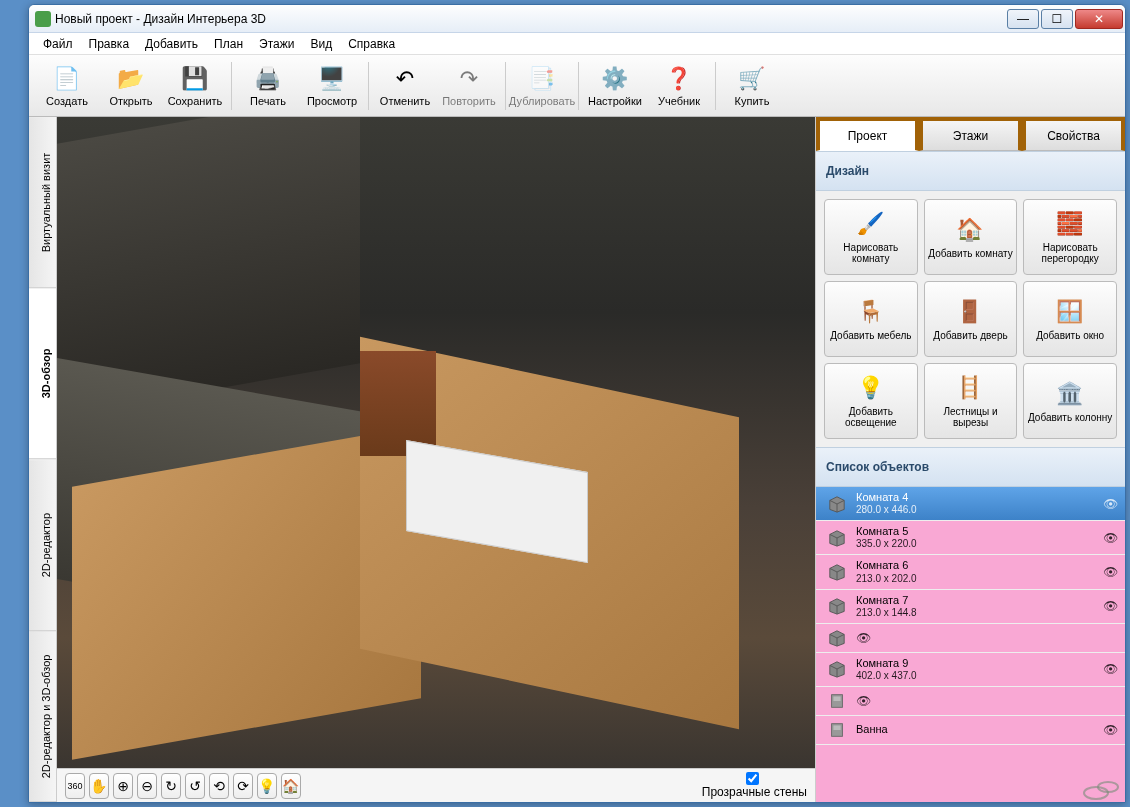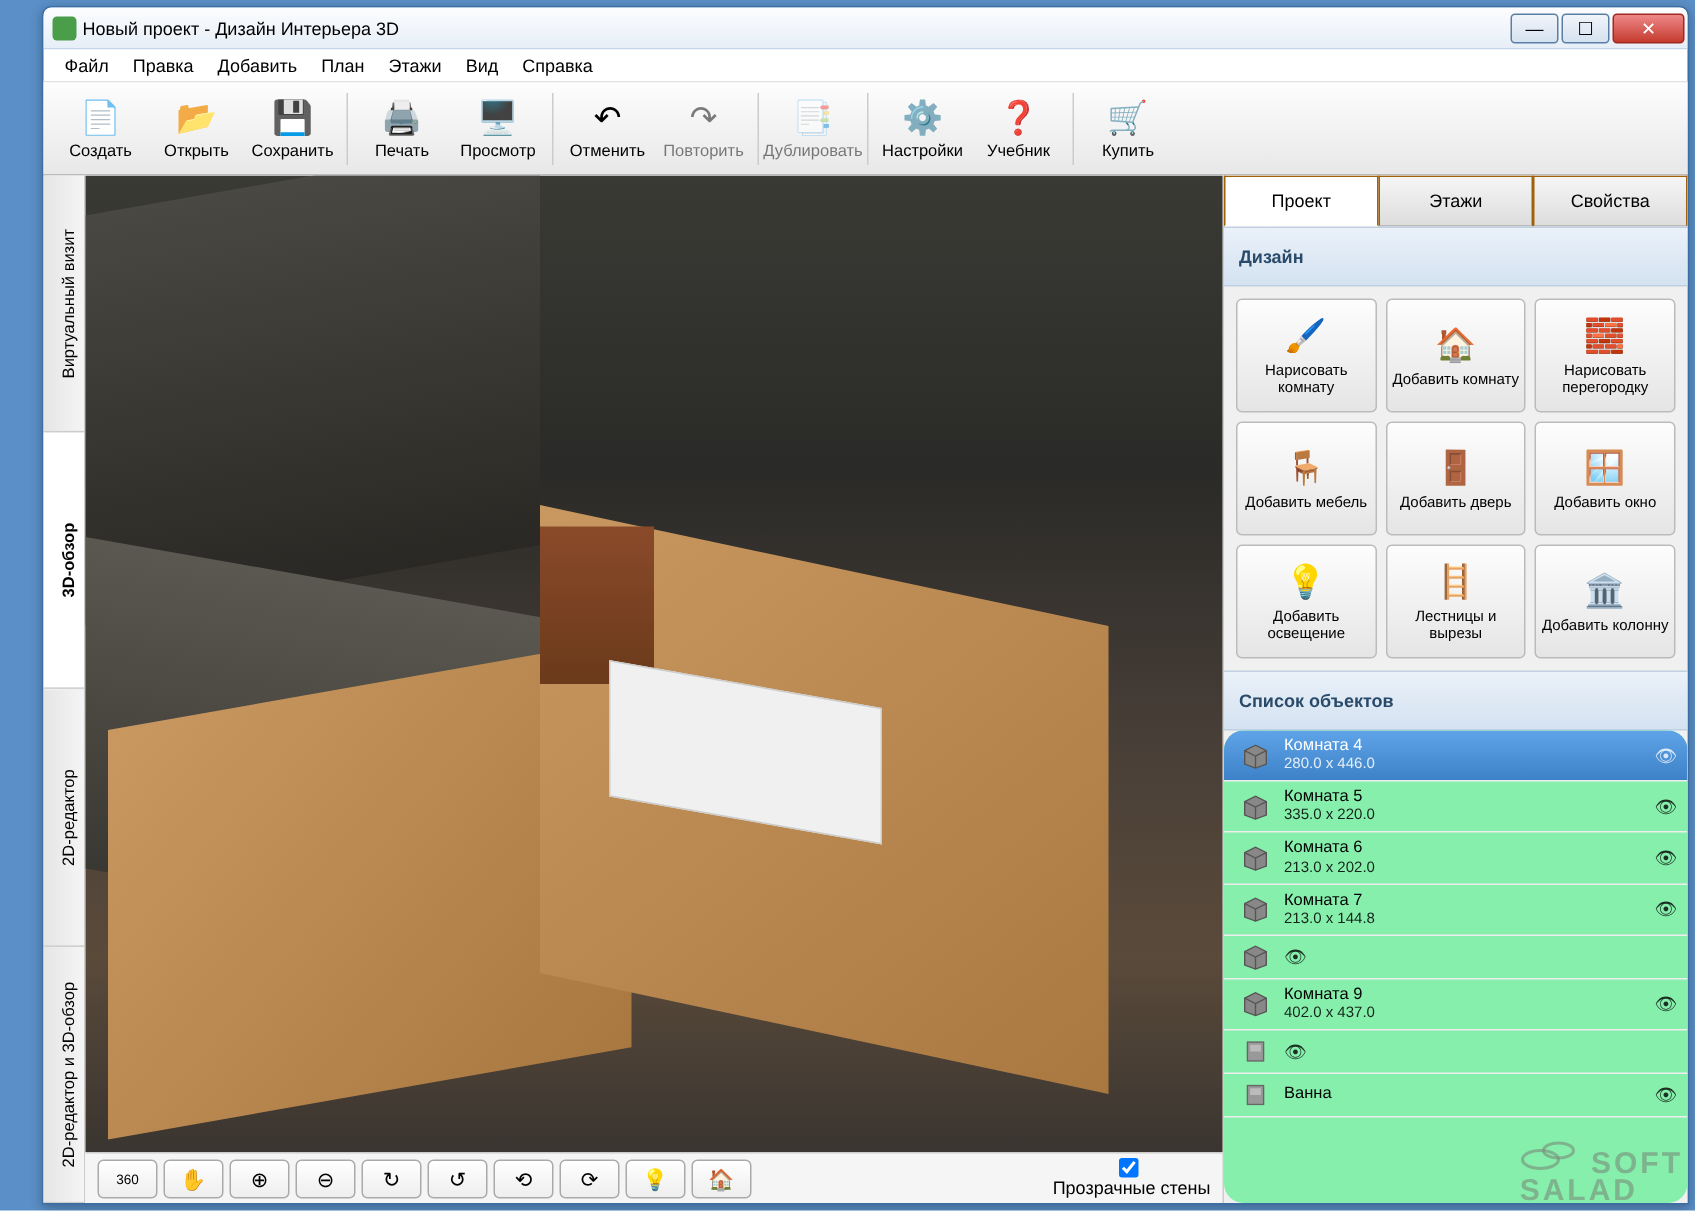--- a/index.html
+++ b/index.html
@@ -20,33 +20,33 @@
 .toolbar-btn.disabled { opacity: 0.5; cursor: default; }
 .toolbar-sep { width: 1px; height: 48px; background: #ccc; margin: 0 4px; }
 .tb-icon { width: 28px; height: 28px; margin-bottom: 2px; display: flex; align-items: center; justify-content: center; font-size: 22px; }
 .content-area { flex: 1; display: flex; overflow: hidden; }
 .left-tabs { width: 28px; background: #f0f0f0; border-right: 1px solid #ccc; display: flex; flex-direction: column-reverse; }
 .vtab { flex: 1; writing-mode: vertical-lr; transform: rotate(180deg); text-align: center; font-size: 11px; border-top: 1px solid #ccc; padding: 8px 4px; cursor: pointer; background: linear-gradient(90deg,#f5f5f5,#e5e5e5); }
 .vtab.active { background: #fff; font-weight: bold; }
 .viewport-area { flex: 1; display: flex; flex-direction: column; background: #fff; }
 .viewport { flex: 1; background: linear-gradient(180deg, #3a3a35 0%, #2a2a28 30%, #4a4038 60%, #5a4a3a 80%, #3a3530 100%); position: relative; overflow: hidden; }
 .view-controls { height: 34px; background: #f5f5f5; border-top: 1px solid #ccc; display: flex; align-items: center; padding: 0 8px; }
-.vc-btn { width: 40px; height: 26px; border: 1px solid #aaa; border-radius: 4px; background: linear-gradient(#fff,#eee); margin-right: 4px; display: flex; align-items: center; justify-content: center; font-size: 14px; cursor: pointer; }
+.vc-btn { width: 20px; height: 26px; border: 1px solid #aaa; border-radius: 4px; background: linear-gradient(#fff,#eee); margin-right: 4px; display: flex; align-items: center; justify-content: center; font-size: 14px; cursor: pointer; }
 .vc-spacer { flex: 1; }
 .checkbox-label { font-size: 12px; display: flex; align-items: center; flex-direction: column; }
 .checkbox-label input { margin-right: 4px; }
 .right-panel { width: 310px; background: #f0f0f0; border-left: 1px solid #ccc; display: flex; flex-direction: column; }
 .rtabs { height: 34px; display: flex; }
-.rtab { flex: 1; font-size: 12px; display: flex; align-items: center; justify-content: center; border: 1px solid #a16207; border-bottom: 1px solid #bbb; background: linear-gradient(#f5f5f5,#ddd); cursor: pointer; }
+.rtab { flex: 1; font-size: 12px; display: flex; align-items: center; justify-content: center; border: 4px solid #a16207; border-bottom: 1px solid #bbb; background: linear-gradient(#f5f5f5,#ddd); cursor: pointer; }
 .rtab.active { background: #fff; border-bottom-color: #fff; }
 .section-header { height: 40px; background: linear-gradient(#eaf1f9,#d4e2f1); border-top: 1px solid #c0d0e0; border-bottom: 1px solid #c0d0e0; font-size: 12px; font-weight: bold; color: #2a4a6a; padding: 0 10px; display: flex; align-items: center; }
 .design-grid { padding: 8px; display: grid; grid-template-columns: repeat(3, 1fr); gap: 6px; }
 .design-btn { height: 76px; border: 1px solid #bbb; border-radius: 4px; background: linear-gradient(#fdfdfd,#e5e5e5); display: flex; flex-direction: column; align-items: center; justify-content: center; font-size: 10px; text-align: center; cursor: pointer; padding: 4px 2px; }
 .db-icon { width: 28px; height: 28px; margin-bottom: 4px; display: flex; align-items: center; justify-content: center; font-size: 22px; }
-.object-list { flex: 1; overflow-y: auto; background: #86efac; border-radius: 13px; }
+.object-list { flex: 1; overflow-y: auto; background: #f9a8d4; }
 .obj-item { display: flex; align-items: center; padding: 4px 8px; border-bottom: 1px solid #eee; font-size: 11px; cursor: pointer; }
 .obj-item.selected { background: linear-gradient(#5fa4e8,#3d82c8); color: #fff; }
 .obj-icon { width: 26px; height: 20px; margin-right: 6px; display: flex; align-items: center; justify-content: center; }
 .obj-icon svg { width: 22px; height: 18px; }
 .obj-text { flex: 1; line-height: 1.2; }
 .obj-name { font-size: 11px; }
 .obj-dims { font-size: 10px; opacity: 0.85; }
 .eye-icon { width: 14px; height: 14px; font-size: 12px; opacity: 0.8; }
 .watermark { position: absolute; right: 8px; bottom: 4px; font-size: 20px; font-weight: bold; color: rgba(120,140,120,0.6); letter-spacing: 2px; pointer-events: none; line-height: 0.9; font-family: Arial; }
 .watermark-icon { display: inline-block; width: 40px; height: 26px; }
@@ -343,16 +343,14 @@
           </div>
         </div>
     </div>
   </div>
 
   <div class="watermark">
     <svg class="watermark-icon" viewBox="0 0 40 26">
         <ellipse cx="14" cy="18" rx="12" ry="6" fill="none" stroke="currentColor" stroke-width="2"></ellipse>
         <ellipse cx="26" cy="12" rx="10" ry="5" fill="none" stroke="currentColor" stroke-width="2"></ellipse>
       </svg>
-    <span style="white-space:pre;vertical-align:middle">SOFT
-SALAD</span>
   </div>
 </div>
 
 </body></html>

